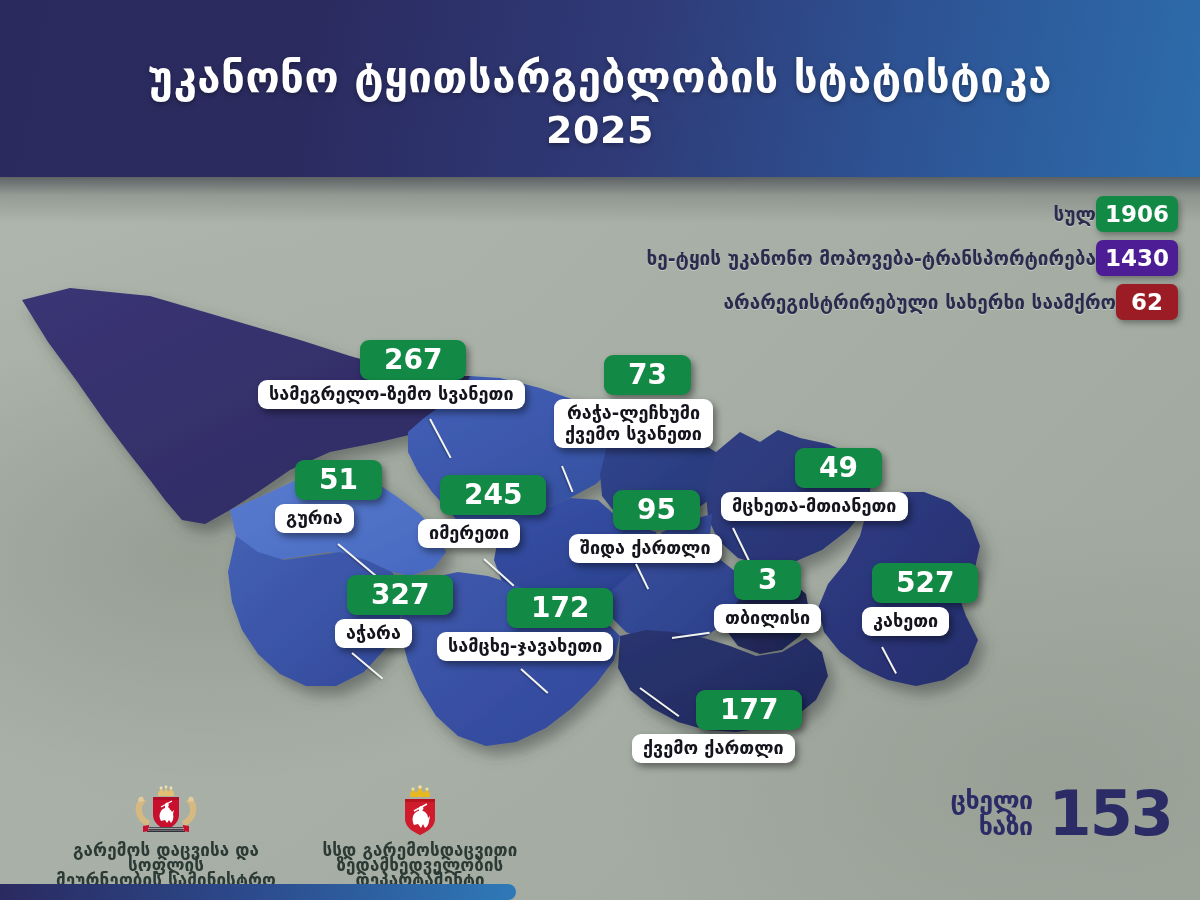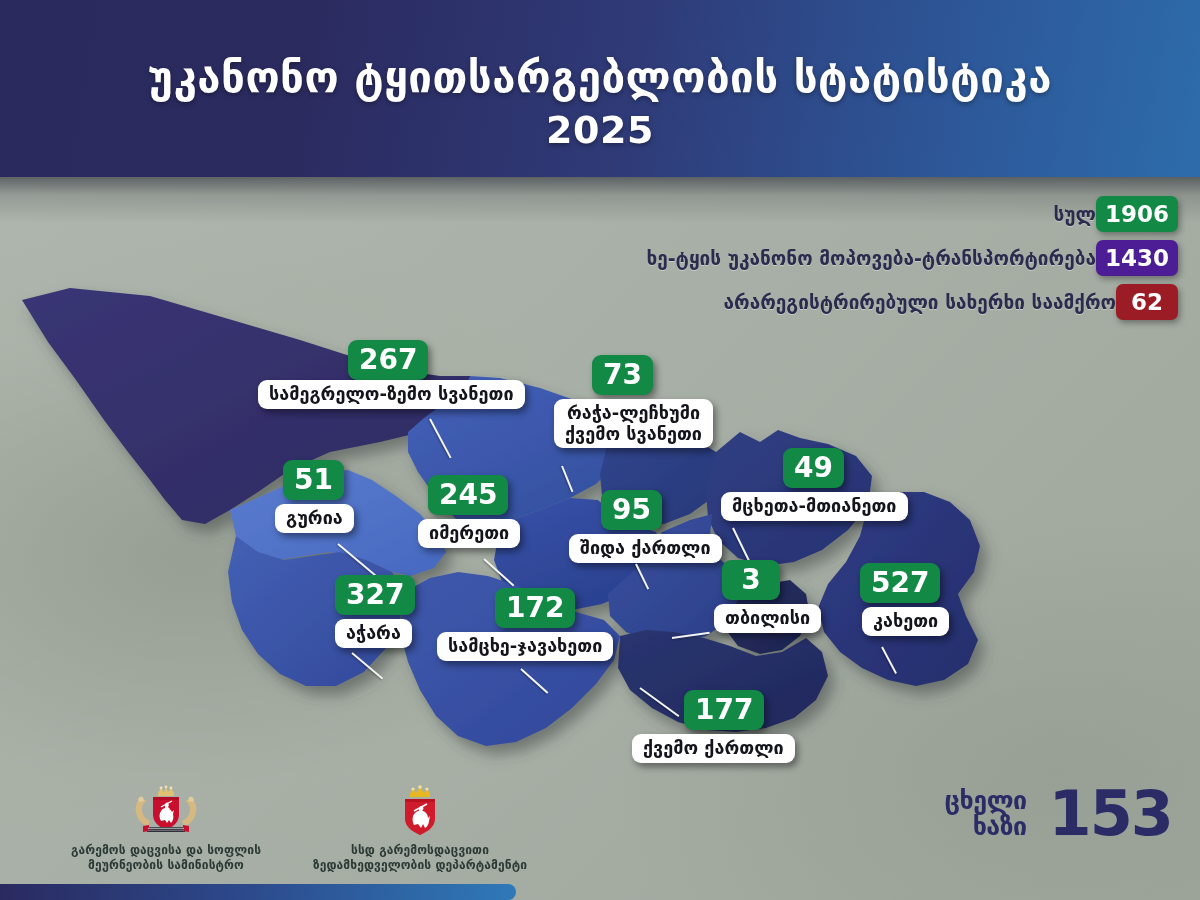--- a/index.html
+++ b/index.html
@@ -50,46 +50,47 @@
   }
 
   
   .mapwrap{position:absolute;left:0;top:180px;width:1060px;height:620px;}
   .mapwrap svg{display:block;width:100%;height:100%;}
 
   
   .callout{position:absolute;}
   .num{
     display:inline-flex;align-items:center;justify-content:center;
-    min-width:58px;height:40px;padding:0 11px;box-sizing:border-box;
+    min-width:58px;height:40px;padding:0 24px;box-sizing:border-box;
     border-radius:9px;background:#128a46;
     color:#fff;font-size:28px;font-weight:700;line-height:1;
     box-shadow:3px 4px 7px rgba(0,0,0,.42);
+    margin-left:12px;
   }
   .nm{
     display:inline-block;background:#fff;border-radius:9px;
     padding:3px 11px 4px;color:#14141c;font-size:18px;font-weight:700;
     line-height:22px;white-space:nowrap;
     box-shadow:3px 4px 7px rgba(0,0,0,.42);
   }
   .nm.two{white-space:normal;text-align:center;}
   .row-num{display:flex;}
   .row-nm{display:flex;}
   .leader{position:absolute;height:2px;background:#f2f4f2;transform-origin:0 50%;
           box-shadow:0 1px 2px rgba(0,0,0,.35);}
 
   
   .footer-logo{position:absolute;text-align:center;}
   .footer-cap{
-    color:#2c3a35;font-size:12px;font-weight:700;line-height:15px;
+    color:#2c3a35;font-size:17px;font-weight:700;line-height:15px;
     white-space:pre-line;letter-spacing:.1px;
   }
   .crest{margin:0 auto;display:block;}
 
-  .hotline{position:absolute;right:28px;top:786px;display:flex;align-items:center;gap:22px;}
+  .hotline{position:absolute;right:28px;top:786px;display:flex;align-items:center;gap:16px;}
   .hotline-words{
     color:#2b2b66;font-size:25px;font-weight:700;line-height:26px;text-align:right;
     white-space:pre-line;letter-spacing:-.5px;
   }
   .hotline-num{color:#2b2b66;font-size:62px;font-weight:700;line-height:56px;letter-spacing:-2px;}
 
   .bottom-bar{
     position:absolute;left:0;top:884px;width:516px;height:16px;
     border-radius:0 9px 9px 0;
     background:linear-gradient(90deg,#2a2a60 0%,#2c4a8c 48%,#2f79b8 100%);

